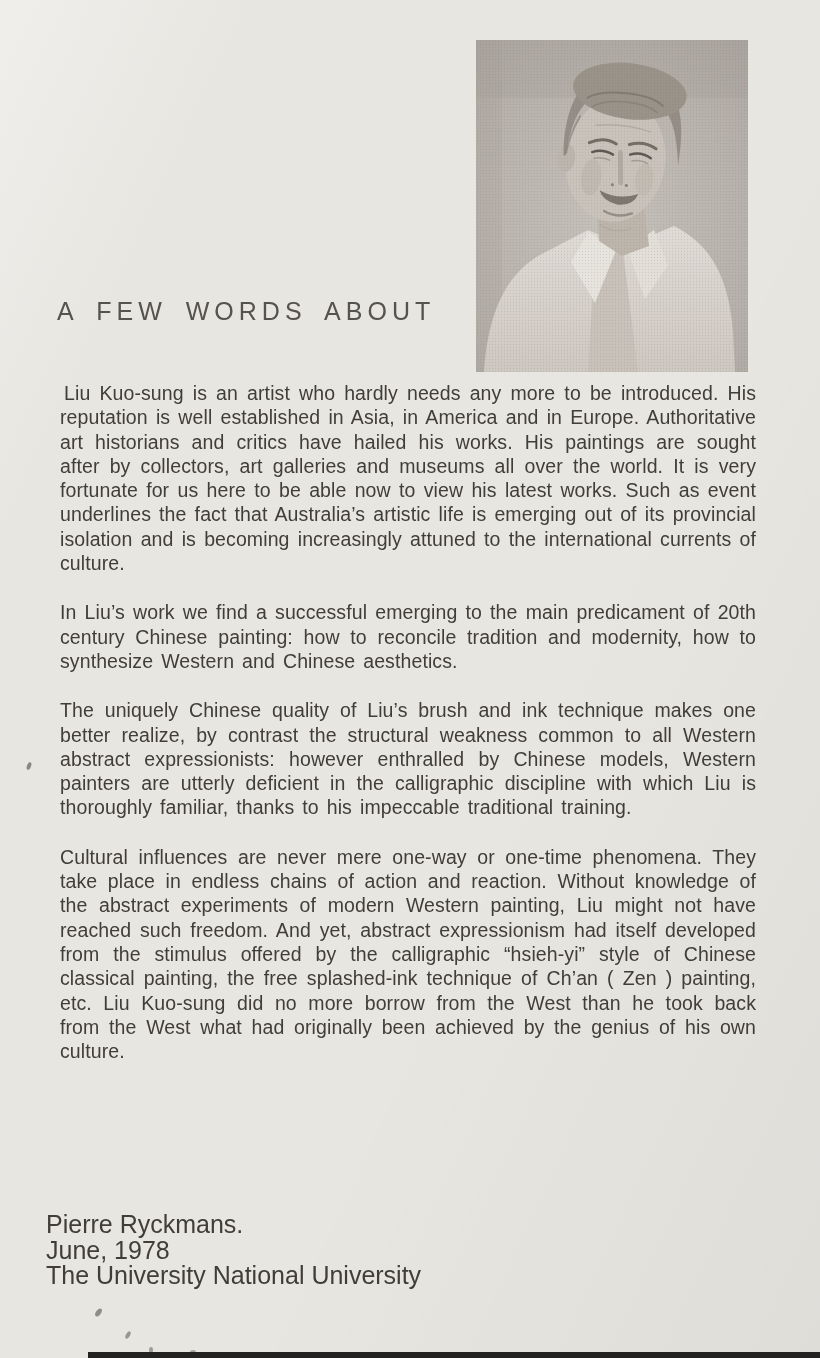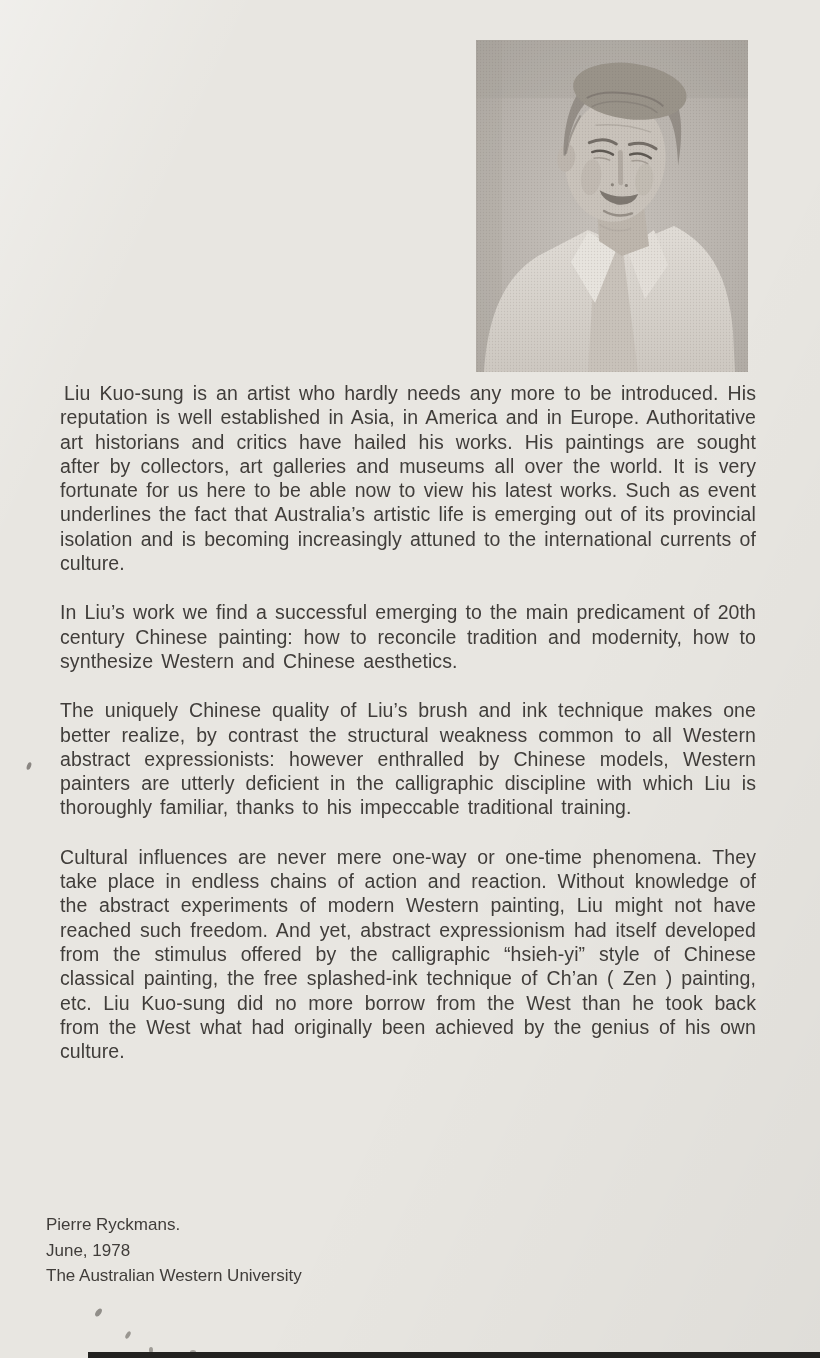--- a/index.html
+++ b/index.html
@@ -28,21 +28,21 @@
   .essay{
     position:absolute;left:44px;top:381px;width:712px;
     font-size:19.5px;line-height:24.3px;
     text-align:justify;text-justify:inter-word;
     word-spacing:2.5px;letter-spacing:.1px;
   }
   .essay p{margin:0 0 25px 16px;}
   .essay p:first-child{text-indent:4px;}
   .signature{
     position:absolute;left:46px;top:1212px;
-    font-size:17px;line-height:25.5px;
+    font-size:25px;line-height:25.5px;
   }
   .bottom-bar{
     position:absolute;left:88px;top:1352px;width:732px;height:6px;
     background:var(--bar,#232220);
   }
   .speck{position:absolute;background:#57534e;border-radius:50%;}
 </style>
 </head>
 <body>
 
@@ -114,33 +114,34 @@
           <ellipse cx="118" cy="140" rx="10" ry="18" fill="#bab3ab" opacity="0.55"></ellipse>
           <ellipse cx="171" cy="136" rx="9" ry="16" fill="#bab3ab" opacity="0.45"></ellipse>
         </g>
       </g>
 
       <rect x="0" y="0" width="272" height="332" fill="url(#halftone)"></rect>
     </svg>
   </div>
 
   <div class="title">
+    <div>A FEW WORDS ABOUT</div>
   </div>
 
   <div class="essay">
     <p>Liu Kuo-sung is an artist who hardly needs any more to be introduced. His reputation is well established in Asia, in America and in Europe. Authoritative art historians and critics have hailed his works. His paintings are sought after by collectors, art galleries and museums all over the world. It is very fortunate for us here to be able now to view his latest works. Such as event underlines the fact that Australia’s artistic life is emerging out of its provincial isolation and is becoming increasingly attuned to the international currents of culture.</p>
     <p>In Liu’s work we find a successful emerging to the main predicament of 20th century Chinese painting: how to reconcile tradition and modernity, how to synthesize Western and Chinese aesthetics.</p>
     <p>The uniquely Chinese quality of Liu’s brush and ink technique makes one better realize, by contrast the structural weakness common to all Western abstract expressionists: however enthralled by Chinese models, Western painters are utterly deficient in the calligraphic discipline with which Liu is thoroughly familiar, thanks to his impeccable traditional training.</p>
     <p>Cultural influences are never mere one-way or one-time phenomena. They take place in endless chains of action and reaction. Without knowledge of the abstract experiments of modern Western painting, Liu might not have reached such freedom. And yet, abstract expressionism had itself developed from the stimulus offered by the calligraphic “hsieh-yi” style of Chinese classical painting, the free splashed-ink technique of Ch’an ( Zen ) painting, etc. Liu Kuo-sung did no more borrow from the West than he took back from the West what had originally been achieved by the genius of his own culture.</p>
   </div>
 
   <div class="signature">
     <div>Pierre Ryckmans.</div>
     <div>June, 1978</div>
-    <div>The Australian Western University</div>
+    <div>The University National University</div>
   </div>
 
   <div class="speck" style="left:27px;top:762px;width:4px;height:8px;transform:rotate(20deg);opacity:.65;"></div>
   <div class="speck" style="left:96px;top:1308px;width:5px;height:9px;transform:rotate(35deg);opacity:.6;"></div>
   <div class="speck" style="left:126px;top:1331px;width:4px;height:8px;transform:rotate(30deg);opacity:.55;"></div>
   <div class="speck" style="left:149px;top:1347px;width:4px;height:6px;opacity:.5;"></div>
   <div class="speck" style="left:190px;top:1350px;width:6px;height:4px;opacity:.45;"></div>
 
   <div class="bottom-bar"></div>
 </div>

